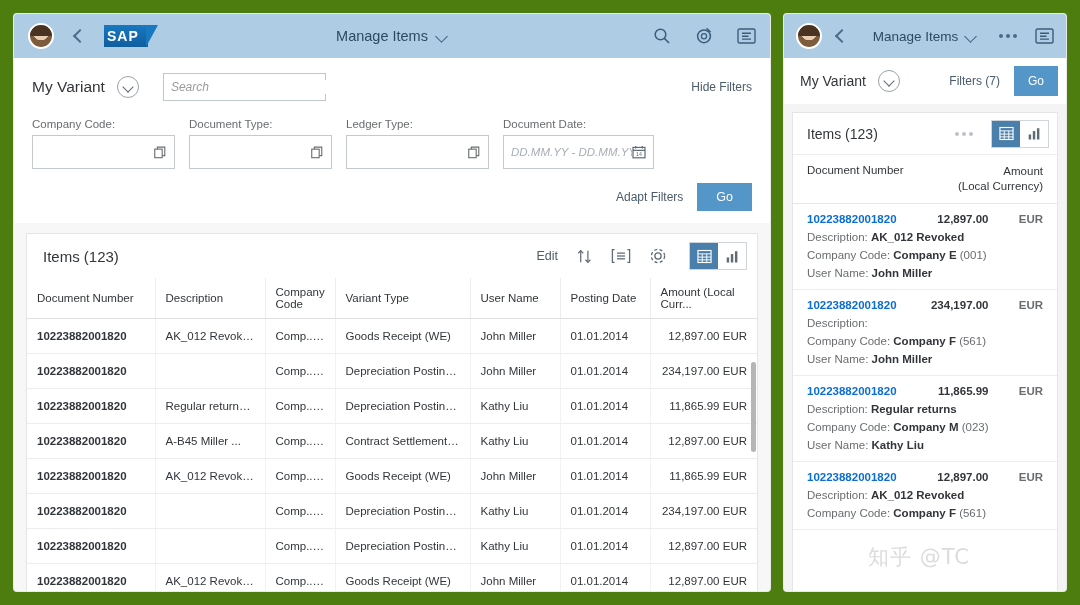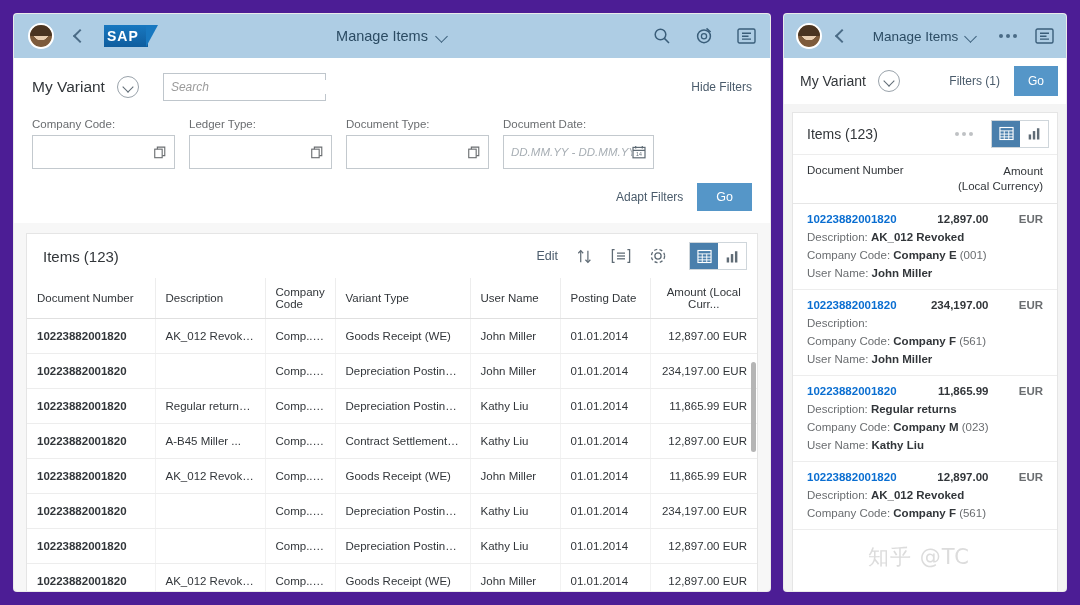--- a/index.html
+++ b/index.html
@@ -2,21 +2,21 @@
 <html><head>
 <meta charset="utf-8">
 <style>
   * { box-sizing: border-box; margin: 0; padding: 0; }
   html, body {
     width: 1080px; height: 605px;
     background: #ffffff;
     font-family: "Liberation Sans", sans-serif;
     overflow: hidden;
   }
-  #root { position: relative; width: 1080px; height: 605px; background:#4c1d95; }
+  #root { position: relative; width: 1080px; height: 605px; background:#4d7c0f; }
 
   
   #desktop {
     position: absolute; left: 14px; top: 14px;
     width: 756px; height: 577px;
     background: #f7f7f7;
     border-radius: 3px;
     overflow: hidden;
     box-shadow: 0 0 0 1px #eaeaea;
   }
@@ -163,21 +163,21 @@
   }
   .seg > div.on { background:#4a7fac; }
 
   table.items { width: 100%; border-collapse: collapse; table-layout: fixed; }
   table.items th {
     font-size: 11.5px; color:#32363a; font-weight: normal; text-align:left;
     padding: 7px 10px; border-bottom: 1px solid #e0e0e0;
     border-right: 1px solid #ededed; vertical-align: middle; height: 40px;
     background:#ffffff;
   }
-  table.items th:last-child { border-right:none; text-align:center; }
+  table.items th:last-child { border-right:none; text-align:left; }
   table.items td {
     font-size: 11.5px; color:#32363a; padding: 11px 10px;
     border-bottom: 1px solid #ededed; border-right: 1px solid #f2f2f2;
     white-space: nowrap; overflow:hidden; text-overflow: ellipsis;
   }
   table.items td:last-child { border-right:none; text-align:right; }
   td.docnum { color:#0a6ed1; font-weight: bold; }
   .v-scroll {
     position:absolute; right: 1px; top: 128px; width: 5px; height: 90px;
     background:#b5b5b5; border-radius: 3px;
@@ -314,32 +314,32 @@
           <div class="finput">
             <span class="ph"></span>
             <svg width="13" height="13" viewBox="0 0 14 14">
               <rect x="0.8" y="3.4" width="8" height="9.2" fill="none" stroke="#6a6d70" stroke-width="1.2"></rect>
               <polyline points="3.6,3.4 3.6,1.2 11.6,1.2 11.6,10.4 9,10.4" fill="none" stroke="#6a6d70" stroke-width="1.2"></polyline>
             </svg>
           </div>
         </div>
 
         <div class="fgroup">
-          <div class="flabel">Ledger Type:</div>
+          <div class="flabel">Document Type:</div>
           <div class="finput">
             <span class="ph"></span>
             <svg width="13" height="13" viewBox="0 0 14 14">
               <rect x="0.8" y="3.4" width="8" height="9.2" fill="none" stroke="#6a6d70" stroke-width="1.2"></rect>
               <polyline points="3.6,3.4 3.6,1.2 11.6,1.2 11.6,10.4 9,10.4" fill="none" stroke="#6a6d70" stroke-width="1.2"></polyline>
             </svg>
           </div>
         </div>
 
         <div class="fgroup">
-          <div class="flabel">Document Type:</div>
+          <div class="flabel">Ledger Type:</div>
           <div class="finput">
             <span class="ph"></span>
             <svg width="13" height="13" viewBox="0 0 14 14">
               <rect x="0.8" y="3.4" width="8" height="9.2" fill="none" stroke="#6a6d70" stroke-width="1.2"></rect>
               <polyline points="3.6,3.4 3.6,1.2 11.6,1.2 11.6,10.4 9,10.4" fill="none" stroke="#6a6d70" stroke-width="1.2"></polyline>
             </svg>
           </div>
         </div>
 
         <div class="fgroup wide">
@@ -532,21 +532,21 @@
           <line x1="5" y1="5.3" x2="14" y2="5.3" stroke="#3a5e7a" stroke-width="1.4"></line>
           <line x1="5" y1="8.2" x2="11.5" y2="8.2" stroke="#3a5e7a" stroke-width="1.4"></line>
           <line x1="5" y1="11.1" x2="14" y2="11.1" stroke="#3a5e7a" stroke-width="1.4"></line>
         </svg>
       </div>
     </div>
 
     <div class="m-filterbar">
       <span class="m-variant">My Variant</span>
       <span class="circ-chev"></span>
-      <span class="m-filters-link">Filters (1)</span>
+      <span class="m-filters-link">Filters (7)</span>
       <button class="m-go">Go</button>
     </div>
 
     <div class="m-list-card">
       <div class="m-lt">
         <span class="m-lt-title">Items (123)</span>
         <div class="m-lt-actions">
           <span class="dots" style="opacity:.55">
               <i style="background:#8b8f94"></i>
               <i style="background:#8b8f94"></i>

